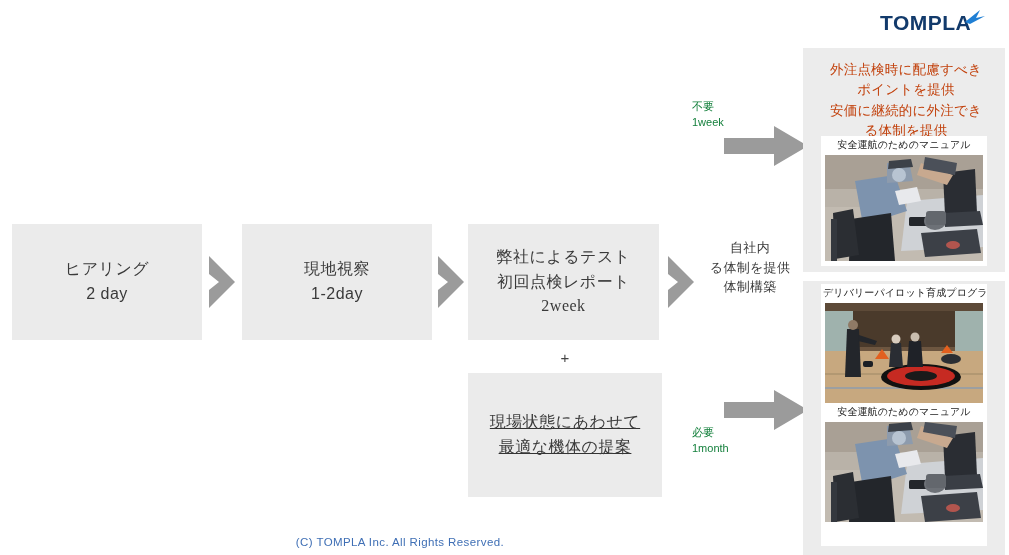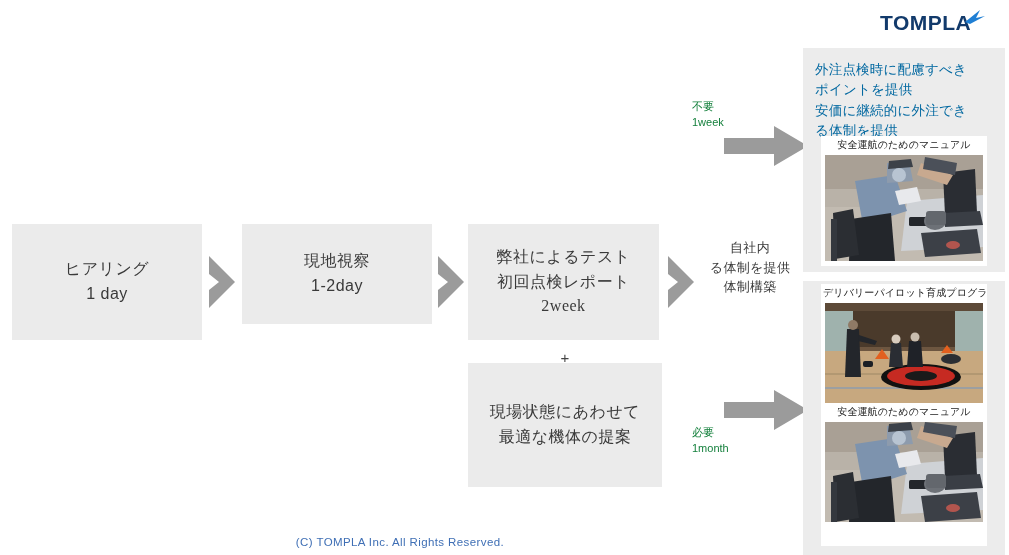--- a/index.html
+++ b/index.html
@@ -51,23 +51,23 @@
   }
   .flow-box .box-text {
     font-size: 16px;
     line-height: 1.55;
     color: #3a3a3a;
     white-space: pre-line;
     letter-spacing: 0.5px;
   }
 
   #box-hearing   { left: 12px;  top: 224px; width: 190px; height: 116px; }
-  #box-site      { left: 242px; top: 224px; width: 190px; height: 100px; }
+  #box-site      { left: 242px; top: 224px; width: 190px; height: 116px; }
   #box-test      { left: 468px; top: 224px; width: 191px; height: 116px; font-family: Liberation Serif, serif; }
-  #box-proposal  { left: 468px; top: 363px; width: 194px; height: 124px; }
+  #box-proposal  { left: 468px; top: 373px; width: 194px; height: 124px; text-decoration: underline; }
 
   
   .chevron {
     position: absolute;
     width: 34px;
     height: 56px;
   }
   #chev-1 { left: 205px; top: 254px; }
   #chev-2 { left: 434px; top: 254px; }
   #chev-3 { left: 664px; top: 254px; }
@@ -129,23 +129,24 @@
   #panel-top    { left: 803px; top: 48px;  width: 202px; height: 224px; }
   #panel-bottom { left: 803px; top: 281px; width: 202px; height: 274px; }
 
   #panel-top .panel-text {
     position: absolute;
     left: 12px;
     top: 12px;
     right: 8px;
     font-size: 13.5px;
     line-height: 1.5;
-    color: #0369a1;
+    color: #c2410c;
     white-space: pre-line;
     letter-spacing: 0.2px;
+    text-align: center;
   }
 
   
   .photo-card {
     position: absolute;
     background: #ffffff;
     box-sizing: border-box;
     overflow: hidden;
   }
   #card-top    { left: 821px; top: 136px; width: 166px; height: 130px; }
@@ -189,21 +190,21 @@
   <span class="logo-text">TOMPLA</span>
   <span class="logo-swoosh">
     <svg width="22" height="16" viewBox="0 0 22 16">
       <path d="M1 13 L16 1 L12 9 L21 7 L6 15 Z" fill="#1f7fd4"></path>
     </svg>
   </span>
 </div>
 
 <div class="flow-box" id="box-hearing">
   <span class="box-text">ヒアリング
-1 day</span>
+2 day</span>
 </div>
 
 <div class="chevron" id="chev-1">
   <svg viewBox="0 0 34 56" width="34" height="56">
     <path d="M4 2 L30 28 L4 54 L4 36 L14 28 L4 20 Z" fill="#9b9b9b"></path>
   </svg>
 </div>
 
 <div class="flow-box" id="box-site">
   <span class="box-text">現地視察

